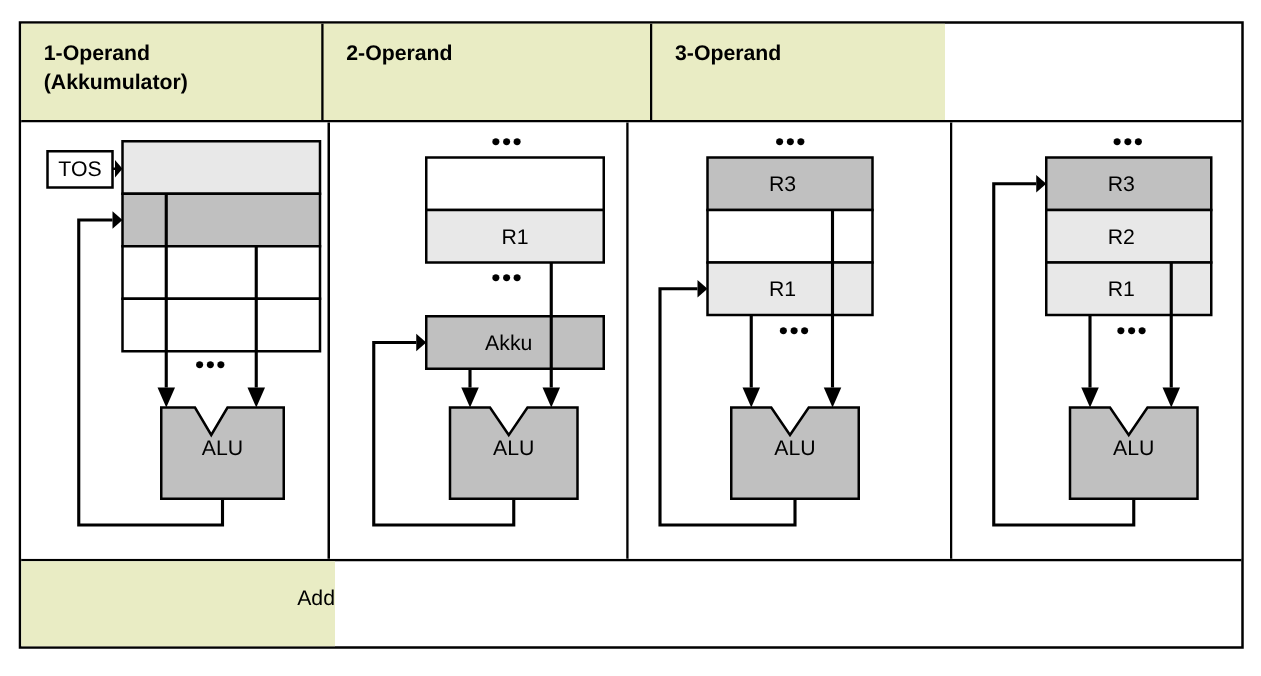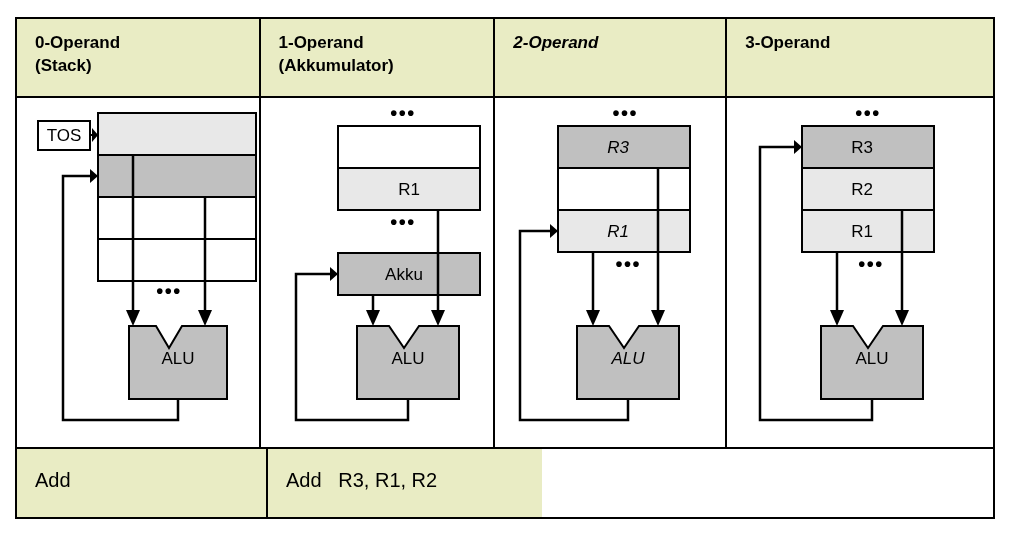--- a/index.html
+++ b/index.html
@@ -46,38 +46,39 @@
   .cell {
     box-sizing: border-box;
     border-right: 2px solid #000000;
     position: relative;
   }
   .cell:last-child { border-right: none; }
 
   
   .c1 { width: 251px; }
   .c2 { width: 242px; }
-  .c3 { width: 239px; font-style: italic; }
-  .c4 { width: 274px; }
+  .c3 { width: 263px; }
+  .c4 { width: 234px; }
 
   .hdr {
     background: #e9ecc4;
     padding: 13px 0 0 18px;
     font-weight: bold;
     font-size: 17px;
     color: #000000;
     line-height: 1.33;
     white-space: pre-line;
   }
   .ftr {
     background: #e9ecc4;
     padding: 20px 0 0 18px;
-    font-size: 20px;
+    font-size: 17px;
     color: #000000;
     white-space: pre;
+    text-align: right;
   }
   .body-cell {
     background: #ffffff;
     overflow: hidden;
   }
   .body-cell svg {
     display: block;
   }
   .lbl {
     font-family: "Liberation Sans", sans-serif;
@@ -92,22 +93,20 @@
     letter-spacing: 1.5px;
   }
 </style>
 </head>
 <body>
 
 <div id="page">
   <div class="table">
 
     <div class="row-header">
-      <div class="cell c1 hdr">0-Operand
-(Stack)</div>
       <div class="cell c2 hdr">1-Operand
 (Akkumulator)</div>
       <div class="cell c3 hdr">2-Operand</div>
       <div class="cell c4 hdr">3-Operand</div>
     </div>
 
     <div class="row-body">
 
       <div class="cell c1 body-cell">
         <svg width="249" height="351" viewBox="0 0 249 351">
@@ -229,17 +228,16 @@
           <text class="lbl" x="145" y="266" text-anchor="middle">ALU</text>
 
           <path d="M145,301 L145,322 L33,322 L33,49 L67,49" fill="none" stroke="#000" stroke-width="2.5"></path>
           <path d="M67,42 L75,49 L67,56 Z" fill="#000"></path>
         </svg>
       </div>
     </div>
 
     <div class="row-footer">
       <div class="cell c1 ftr">Add</div>
-      <div class="cell c4 ftr">Add   R3, R1, R2</div>
     </div>
 
   </div>
 </div>
 
 </body></html>

